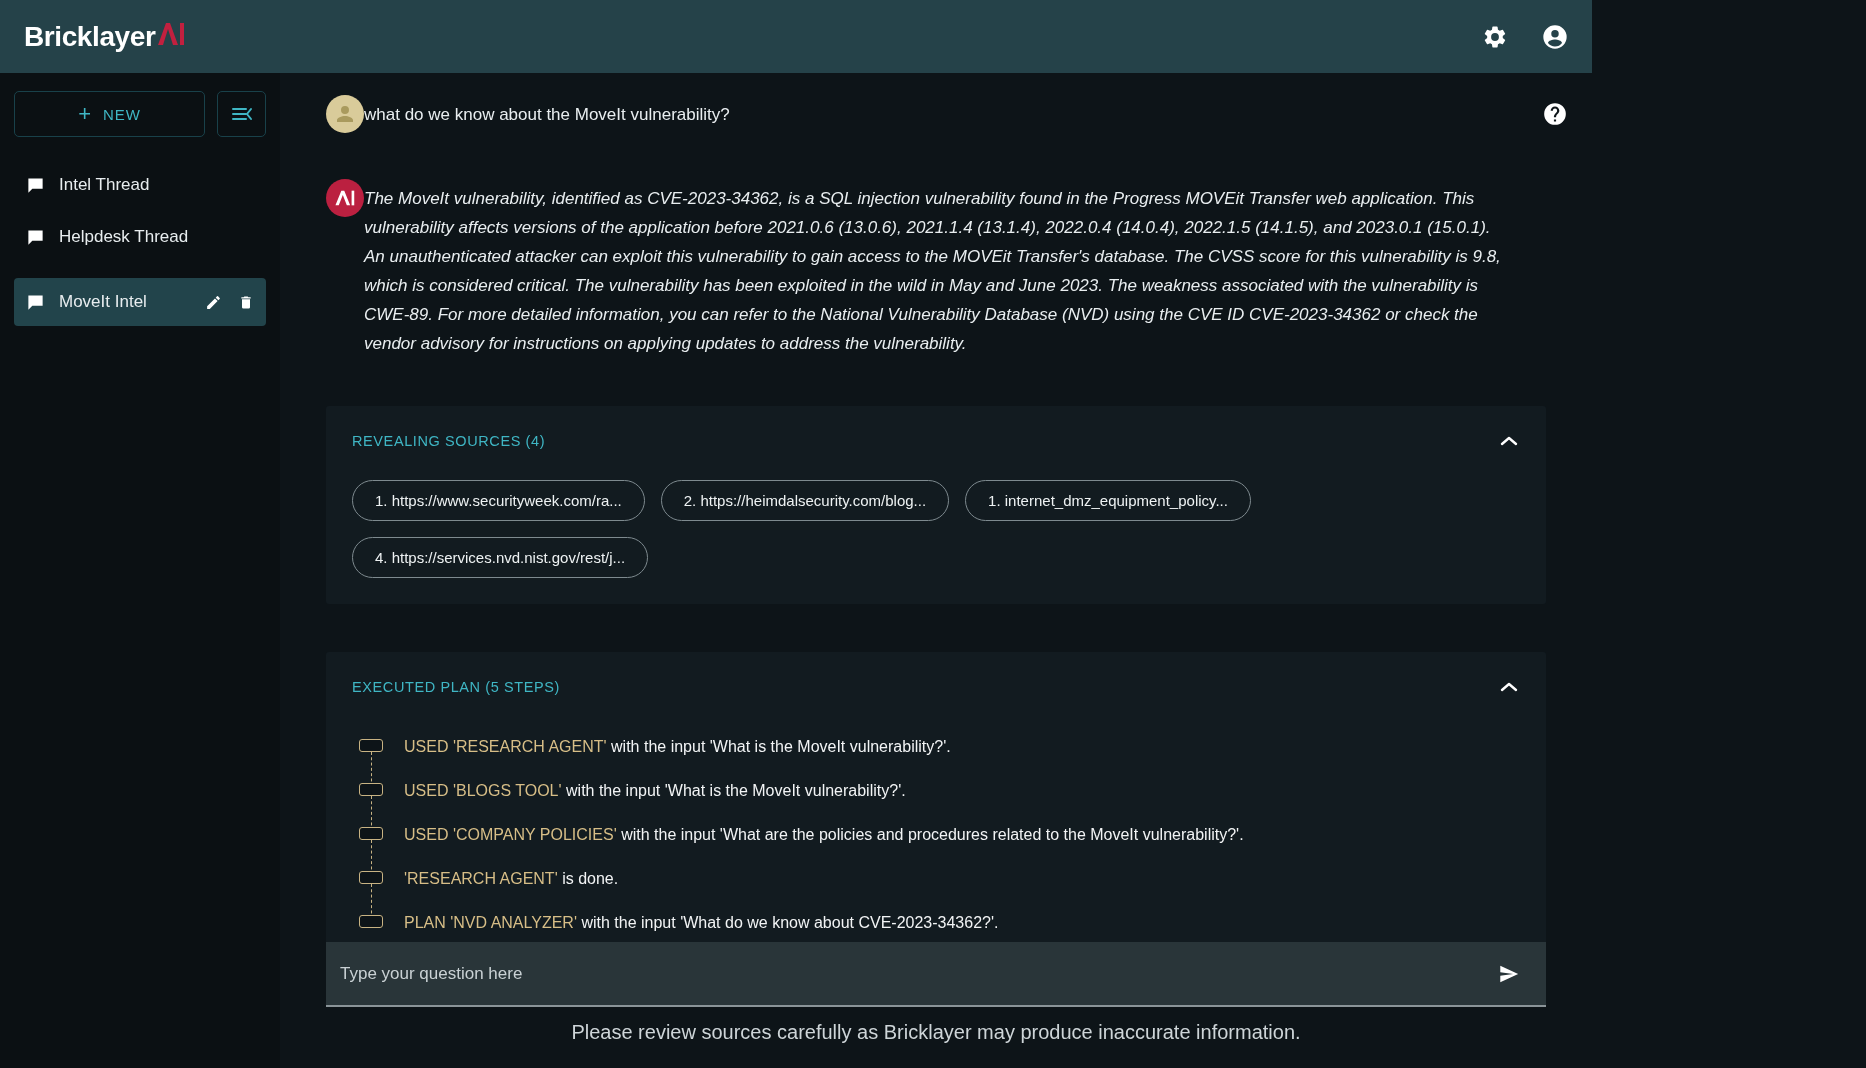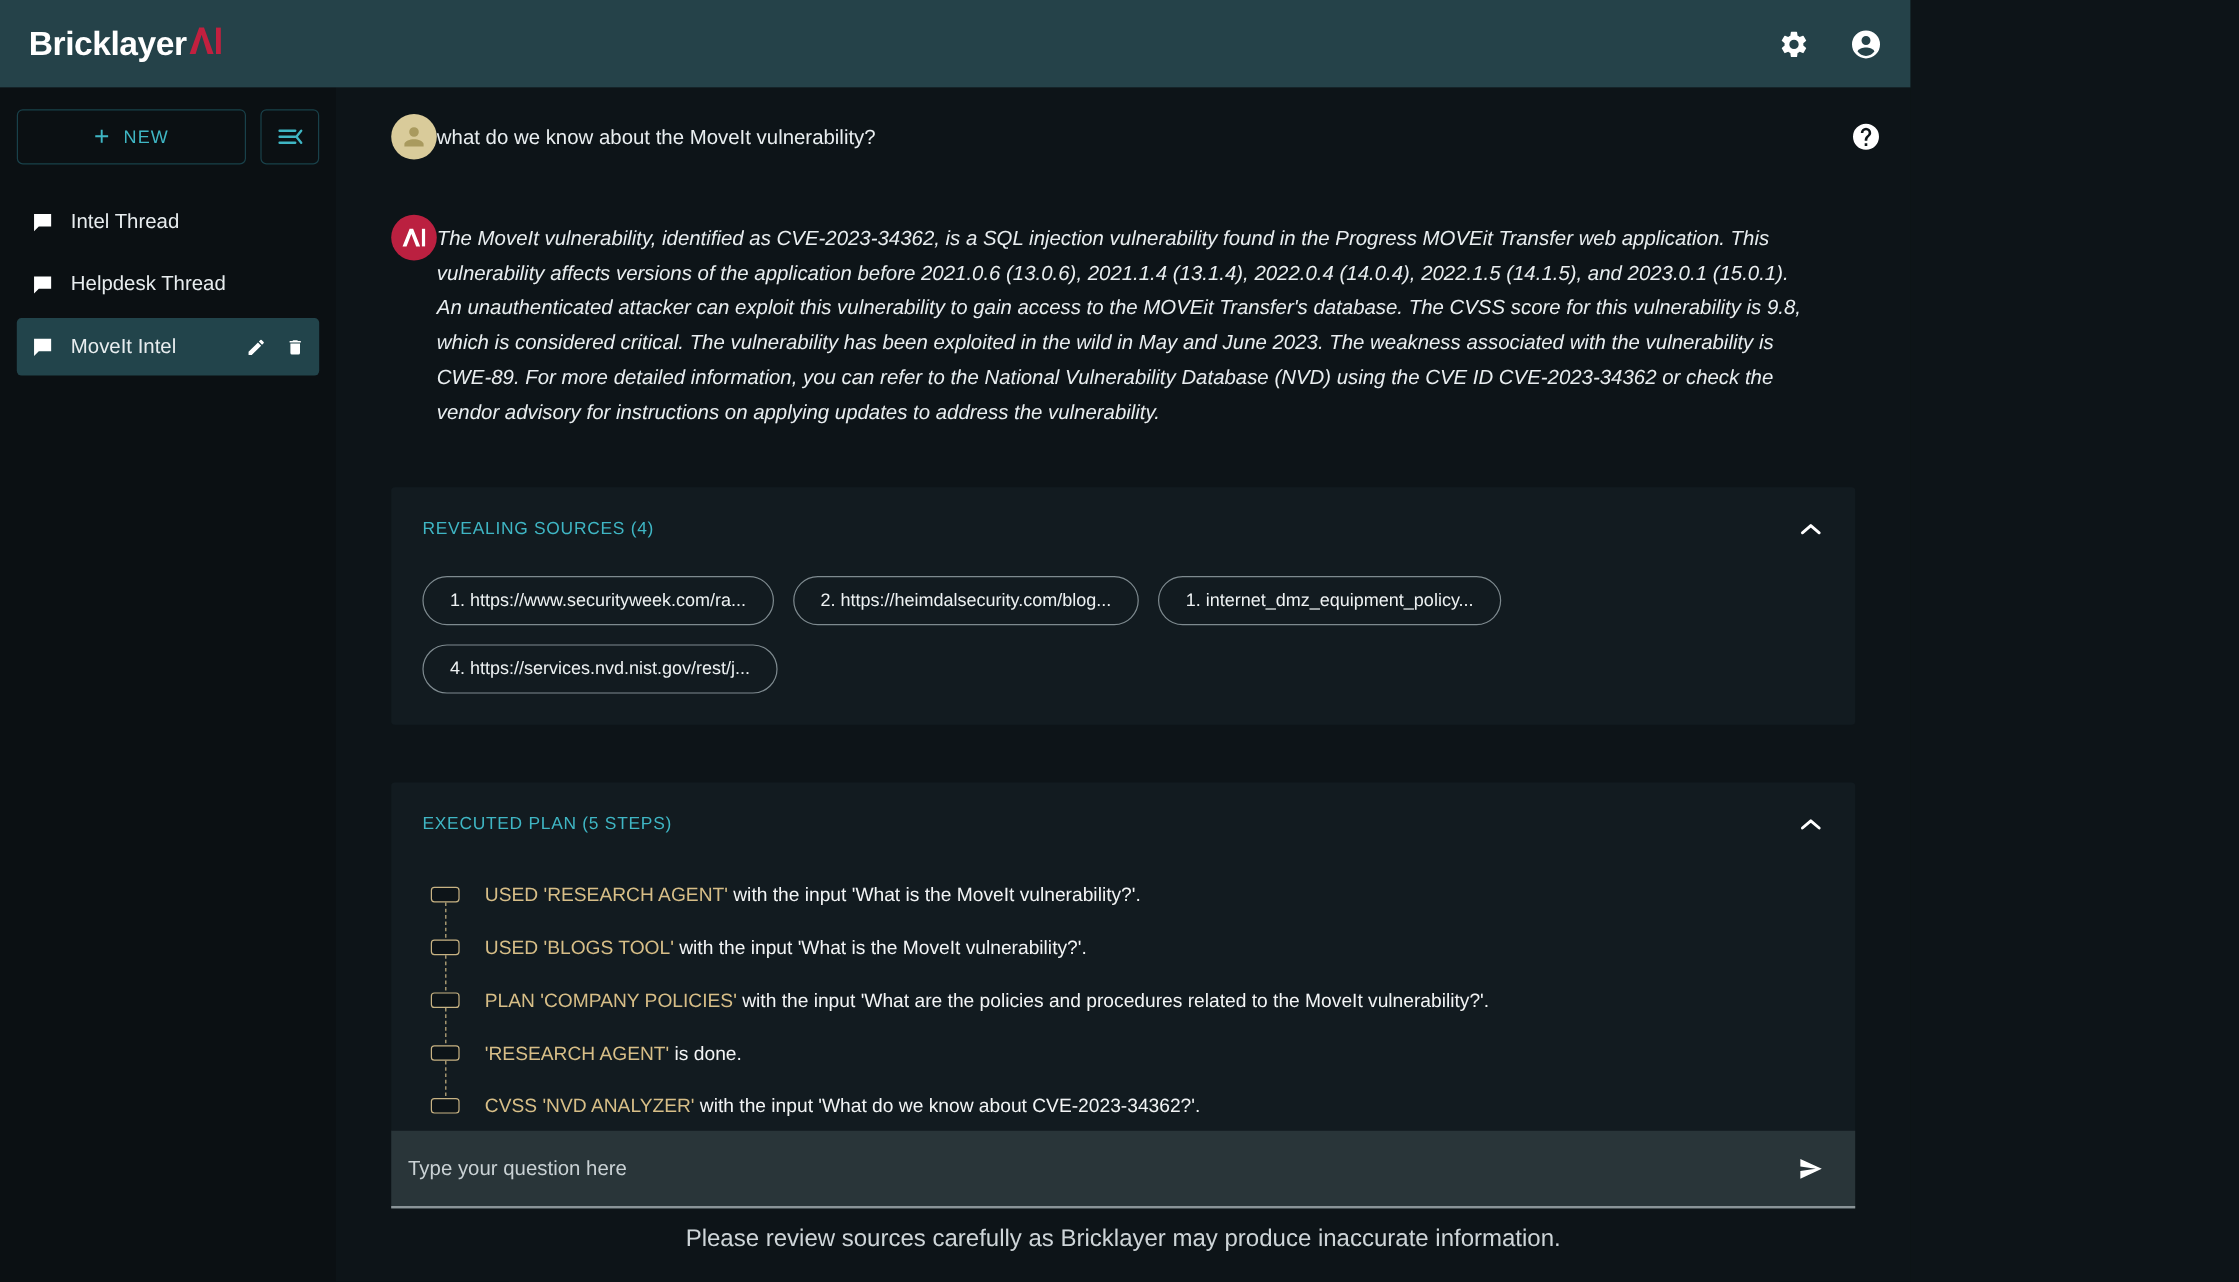--- a/index.html
+++ b/index.html
@@ -98,21 +98,21 @@
     height: 48px;
     display: flex;
     align-items: center;
     gap: 14px;
     padding: 0 12px;
     border-radius: 4px;
     cursor: pointer;
     color: #e8edef;
     font-size: 17px;
   }
-  .thread.active { background: #22444b; }
+  .thread.active { background: #22444b; margin-top: 13px; }
   .thread .chat-ico { flex: 0 0 19px; display: flex; align-items: center; }
   .thread .chat-ico svg { fill: #ffffff; }
   .thread-label { flex: 1; white-space: nowrap; overflow: hidden; text-overflow: ellipsis; }
   .thread-actions { display: flex; gap: 16px; align-items: center; }
   .thread-actions svg { fill: #ffffff; }
   .thread-actions .act { cursor: pointer; display: flex; }
 
   
   .main {
     flex: 1;
@@ -440,38 +440,38 @@
                 <div class="step-text">
                   <span class="tool">USED 'BLOGS TOOL'</span><span> with the input 'What is the MoveIt vulnerability?'.</span>
                 </div>
               </div>
               <div class="step">
                 <div class="step-marker">
                   <div class="marker-box"></div>
                     <div class="line"></div>
                 </div>
                 <div class="step-text">
-                  <span class="tool">PLAN 'COMPANY POLICIES'</span><span> with the input 'What are the policies and procedures related to the MoveIt vulnerability?'.</span>
+                  <span class="tool">USED 'COMPANY POLICIES'</span><span> with the input 'What are the policies and procedures related to the MoveIt vulnerability?'.</span>
                 </div>
               </div>
               <div class="step">
                 <div class="step-marker">
                   <div class="marker-box"></div>
                     <div class="line"></div>
                 </div>
                 <div class="step-text">
                   <span class="tool">'RESEARCH AGENT'</span><span> is done.</span>
                 </div>
               </div>
               <div class="step">
                 <div class="step-marker">
                   <div class="marker-box"></div>
                 </div>
                 <div class="step-text">
-                  <span class="tool">CVSS 'NVD ANALYZER'</span><span> with the input 'What do we know about CVE-2023-34362?'.</span>
+                  <span class="tool">PLAN 'NVD ANALYZER'</span><span> with the input 'What do we know about CVE-2023-34362?'.</span>
                 </div>
               </div>
             </div>
           </div>
 
         </div>
       </div>
 
       <div class="composer-wrap">
         <div class="composer">

